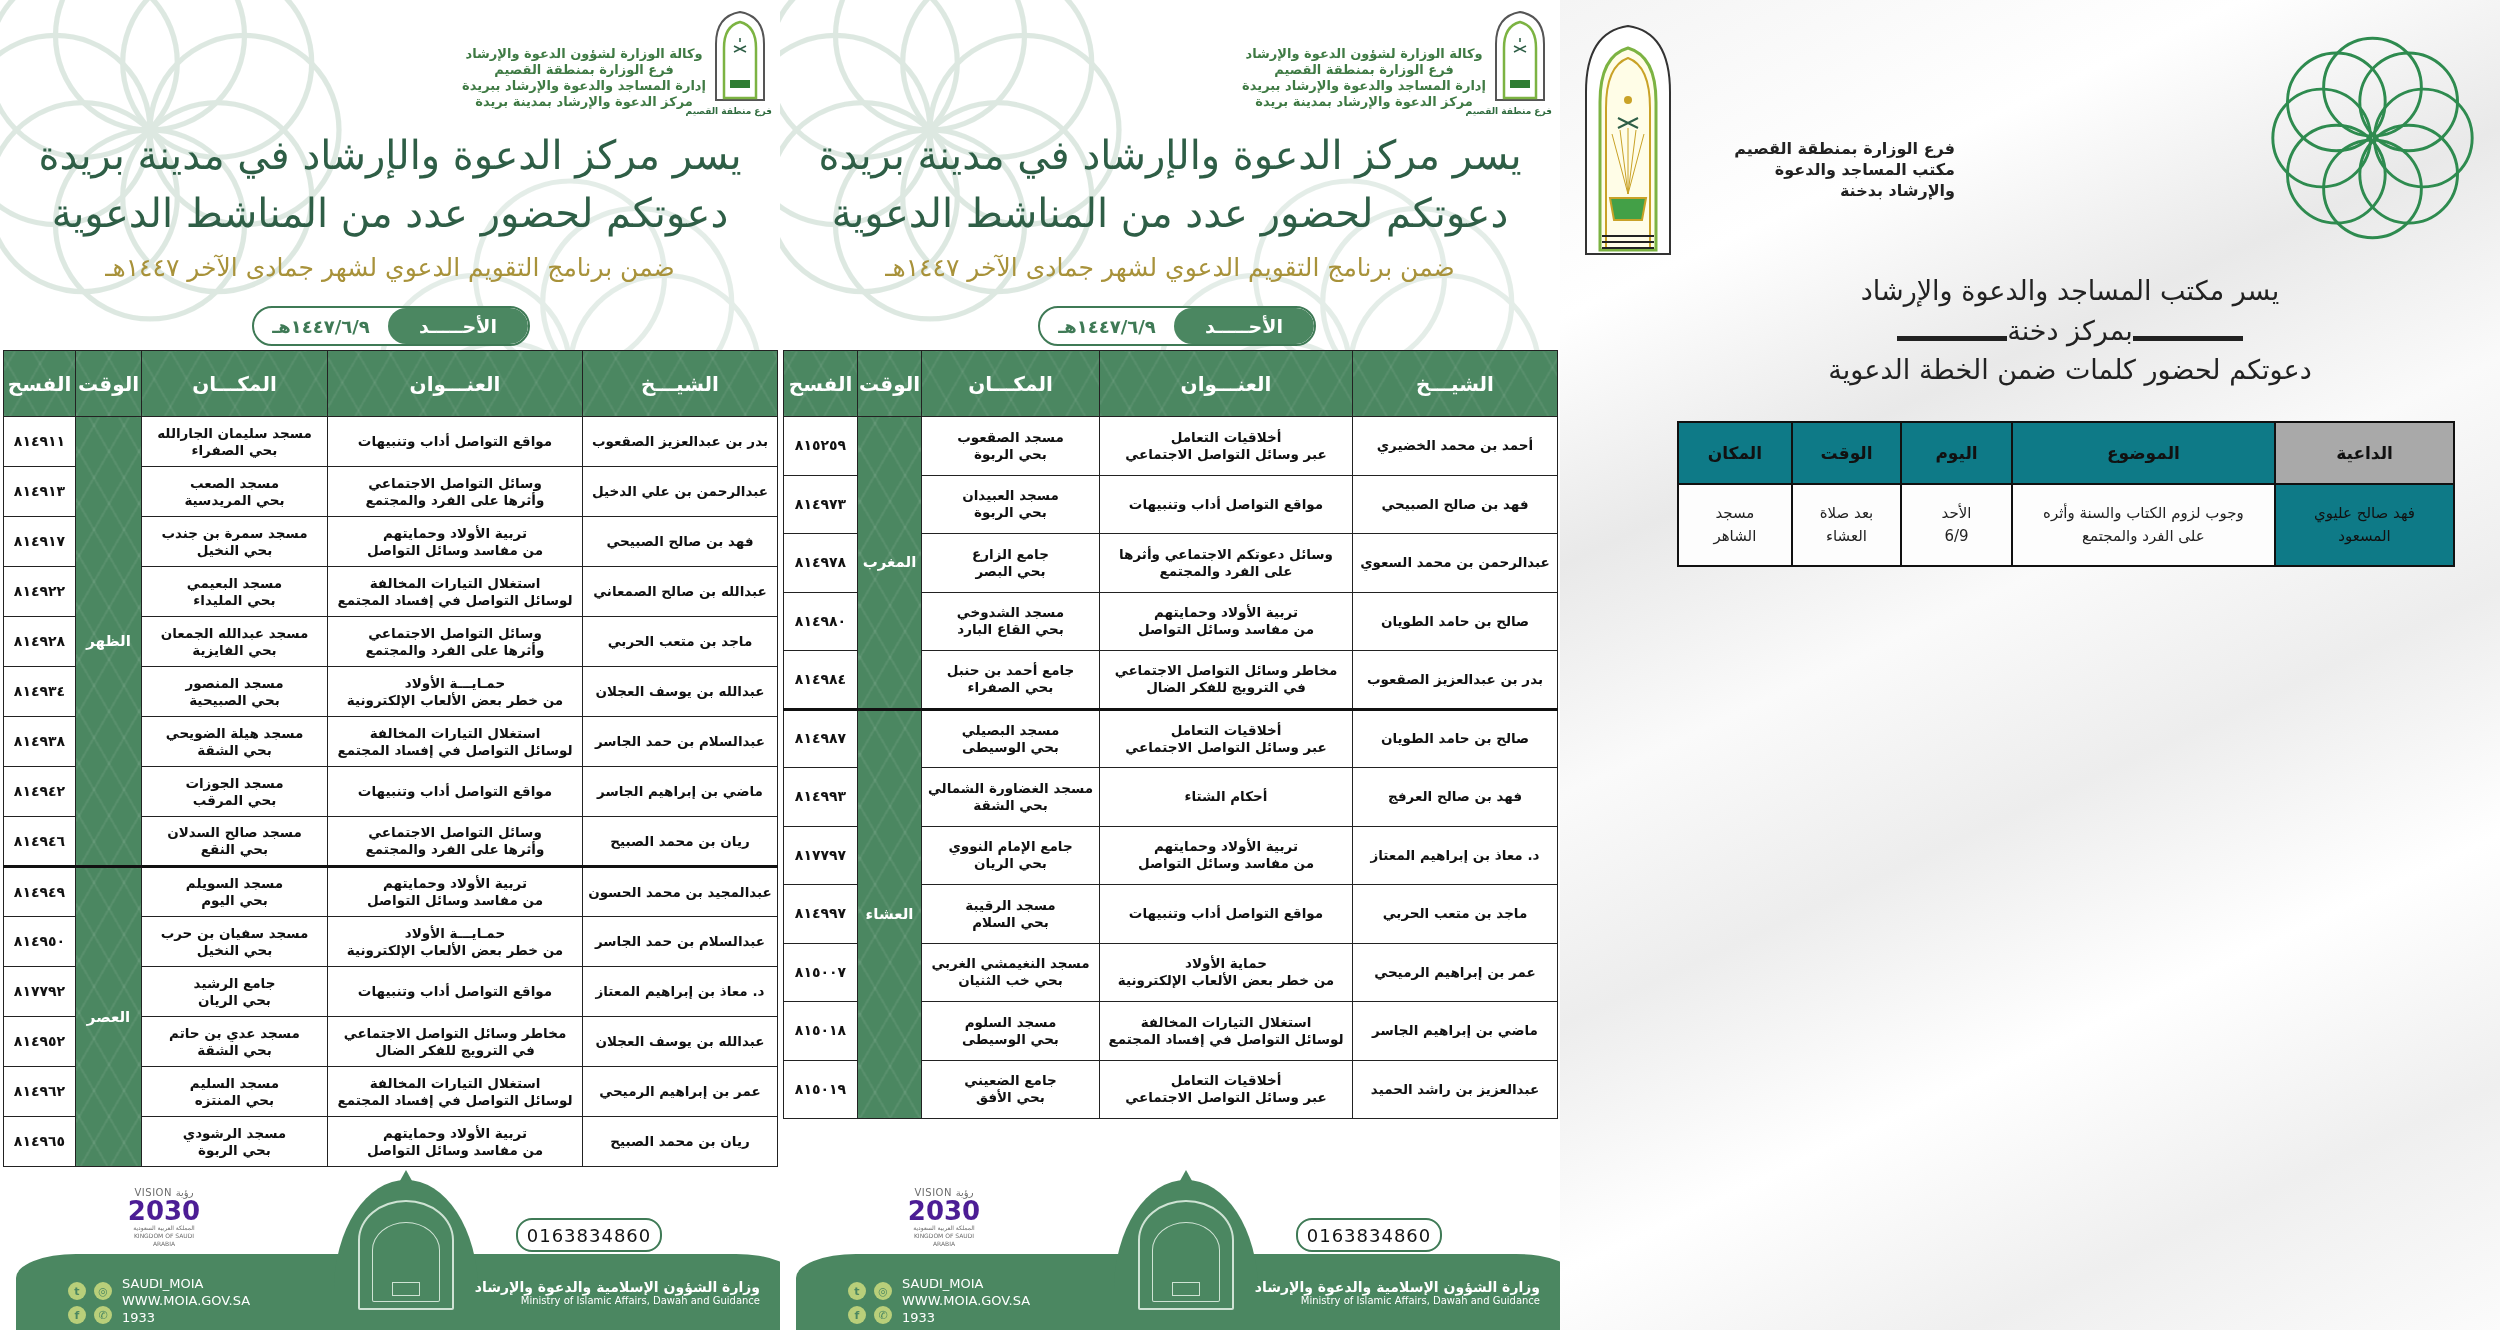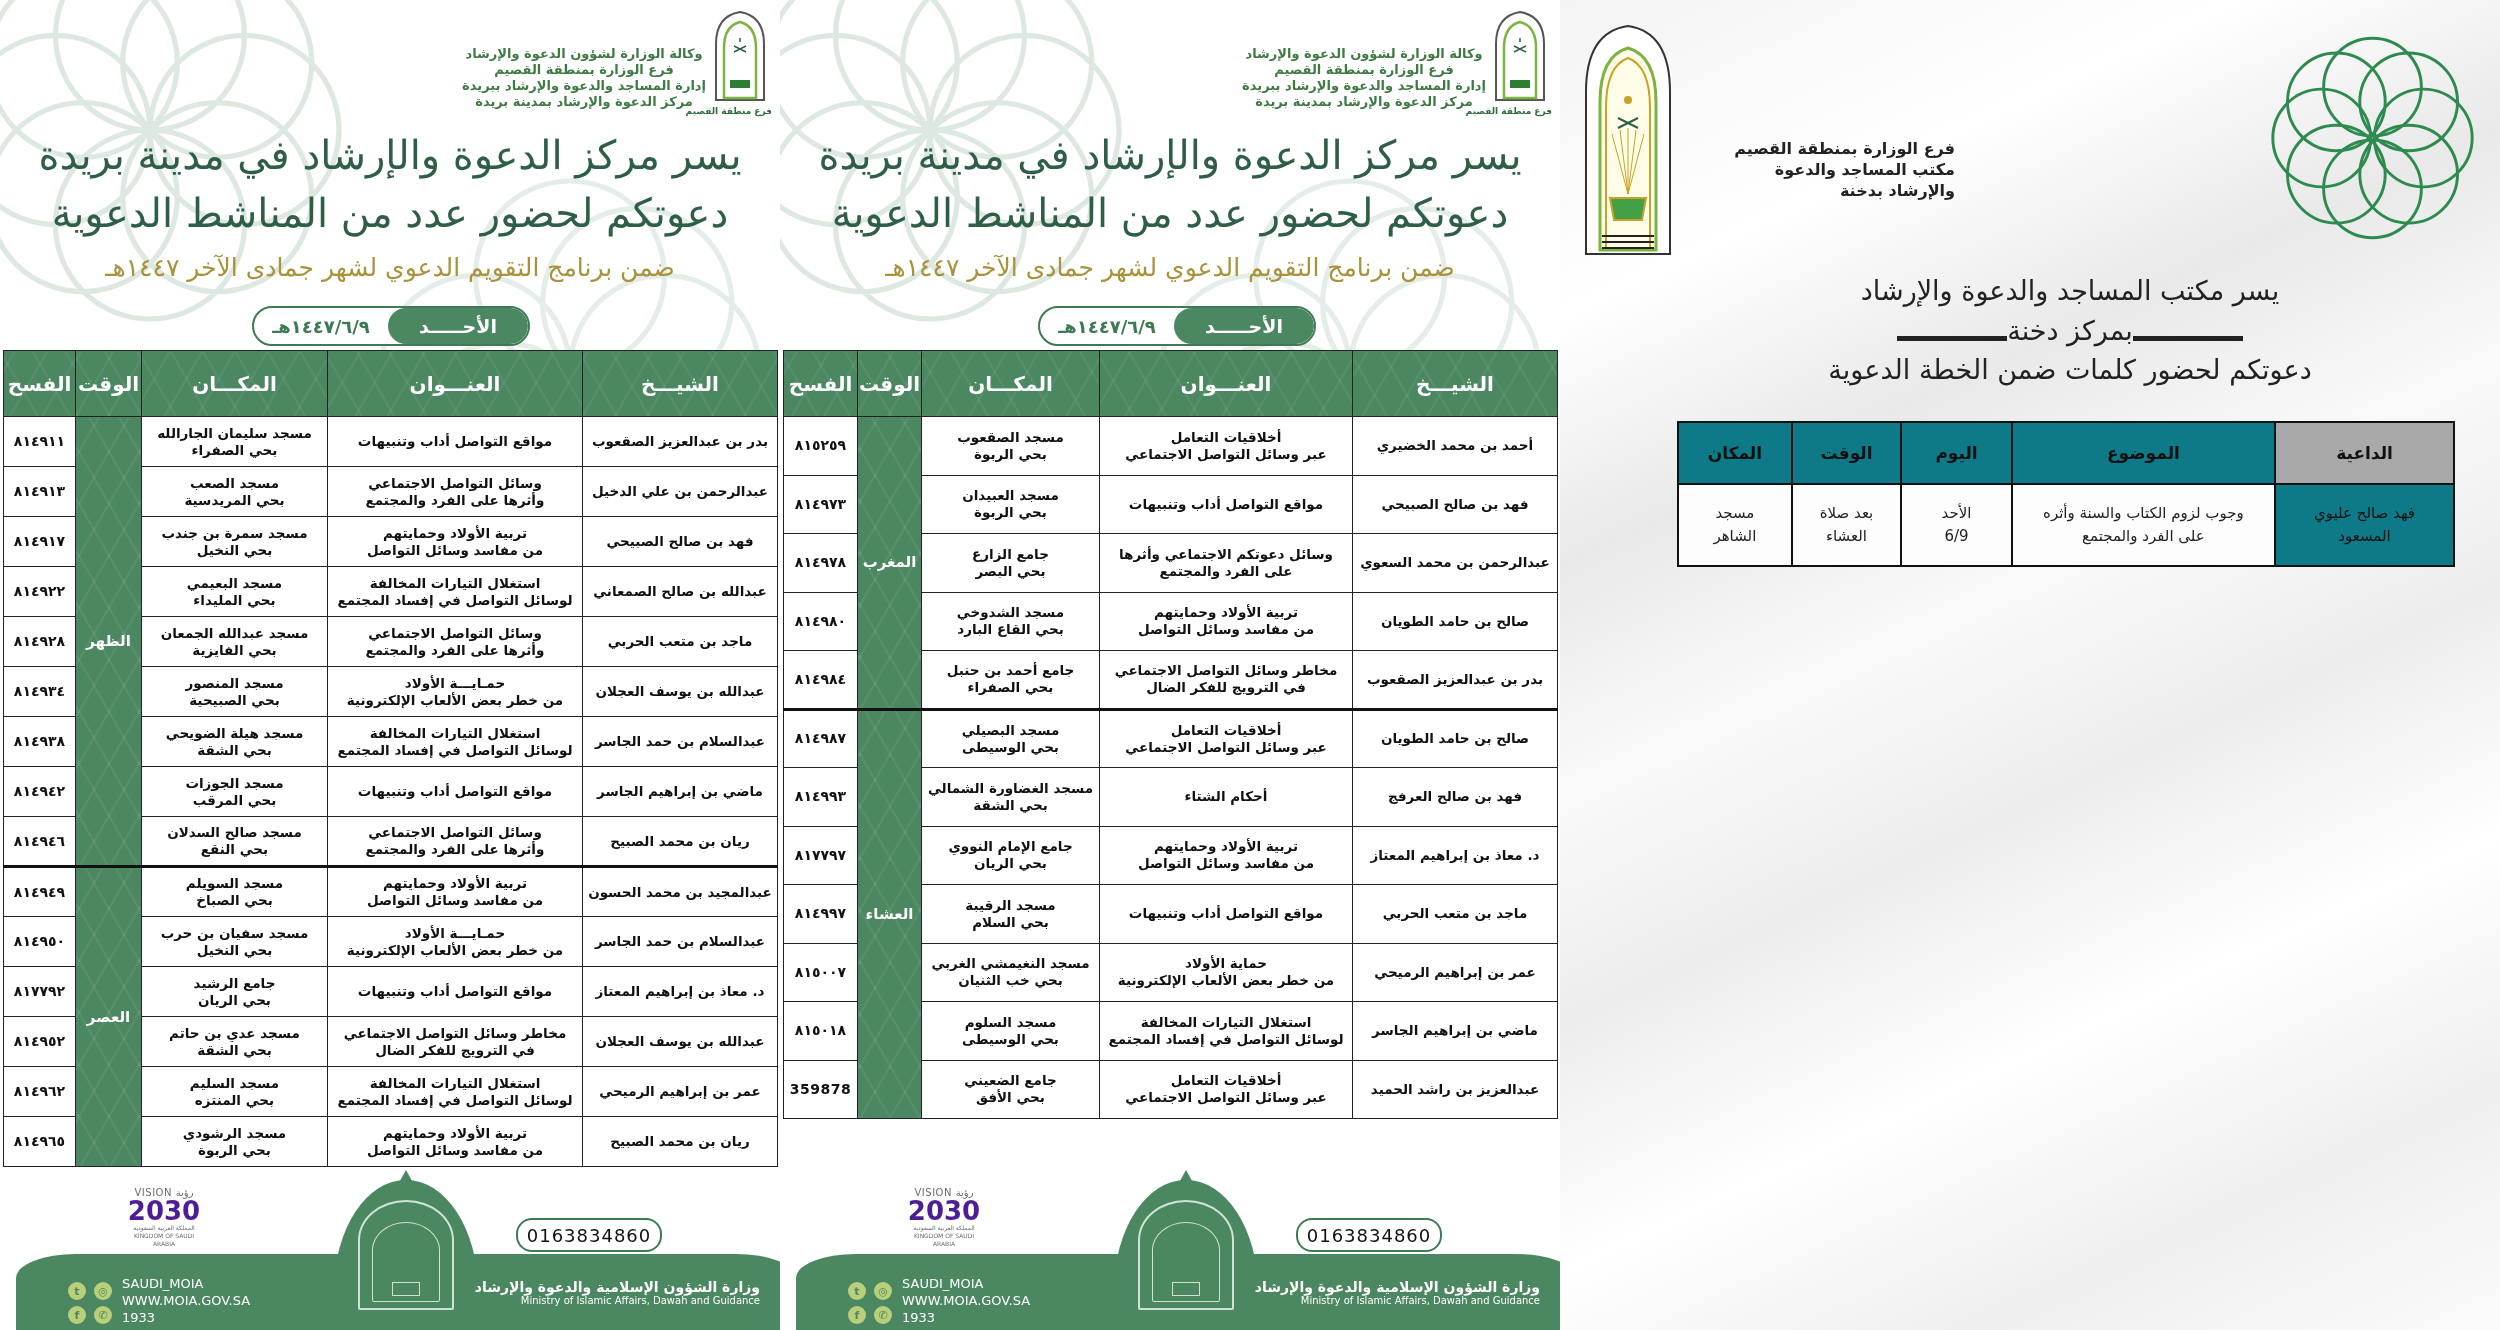--- a/index.html
+++ b/index.html
@@ -258,21 +258,21 @@
           <td class="perm">٨١٤٩٤٦</td>
         </tr>
         <tr class="group-start">
           <td>عبدالمجيد بن محمد الحسون</td>
           <td>
             <div>تربية الأولاد وحمايتهم</div>
             <div>من مفاسد وسائل التواصل</div>
           </td>
           <td>
             <div>مسجد السويلم</div>
-            <div>بحي الصباخ</div>
+            <div>بحي اليوم</div>
           </td>
           <td class="slot" rowspan="6">العصر</td>
           <td class="perm">٨١٤٩٤٩</td>
         </tr>
         <tr>
           <td>عبدالسلام بن حمد الجاسر</td>
           <td>
             <div>حمـايـــة الأولاد</div>
             <div>من خطر بعض الألعاب الإلكترونية</div>
           </td>
@@ -566,21 +566,21 @@
         <tr>
           <td>عبدالعزيز بن راشد الحميد</td>
           <td>
             <div>أخلاقيات التعامل</div>
             <div>عبر وسائل التواصل الاجتماعي</div>
           </td>
           <td>
             <div>جامع الضعيني</div>
             <div>بحي الأفق</div>
           </td>
-          <td class="perm">359878</td>
+          <td class="perm">٨١٥٠١٩</td>
         </tr>
       </tbody>
   </table>
 
   <div class="footer">
     <div class="band"></div>
     <div class="dome-tip"></div>
     <div class="dome"></div>
     <div class="dome-frame"></div>
     <div class="dome-inner"></div>

